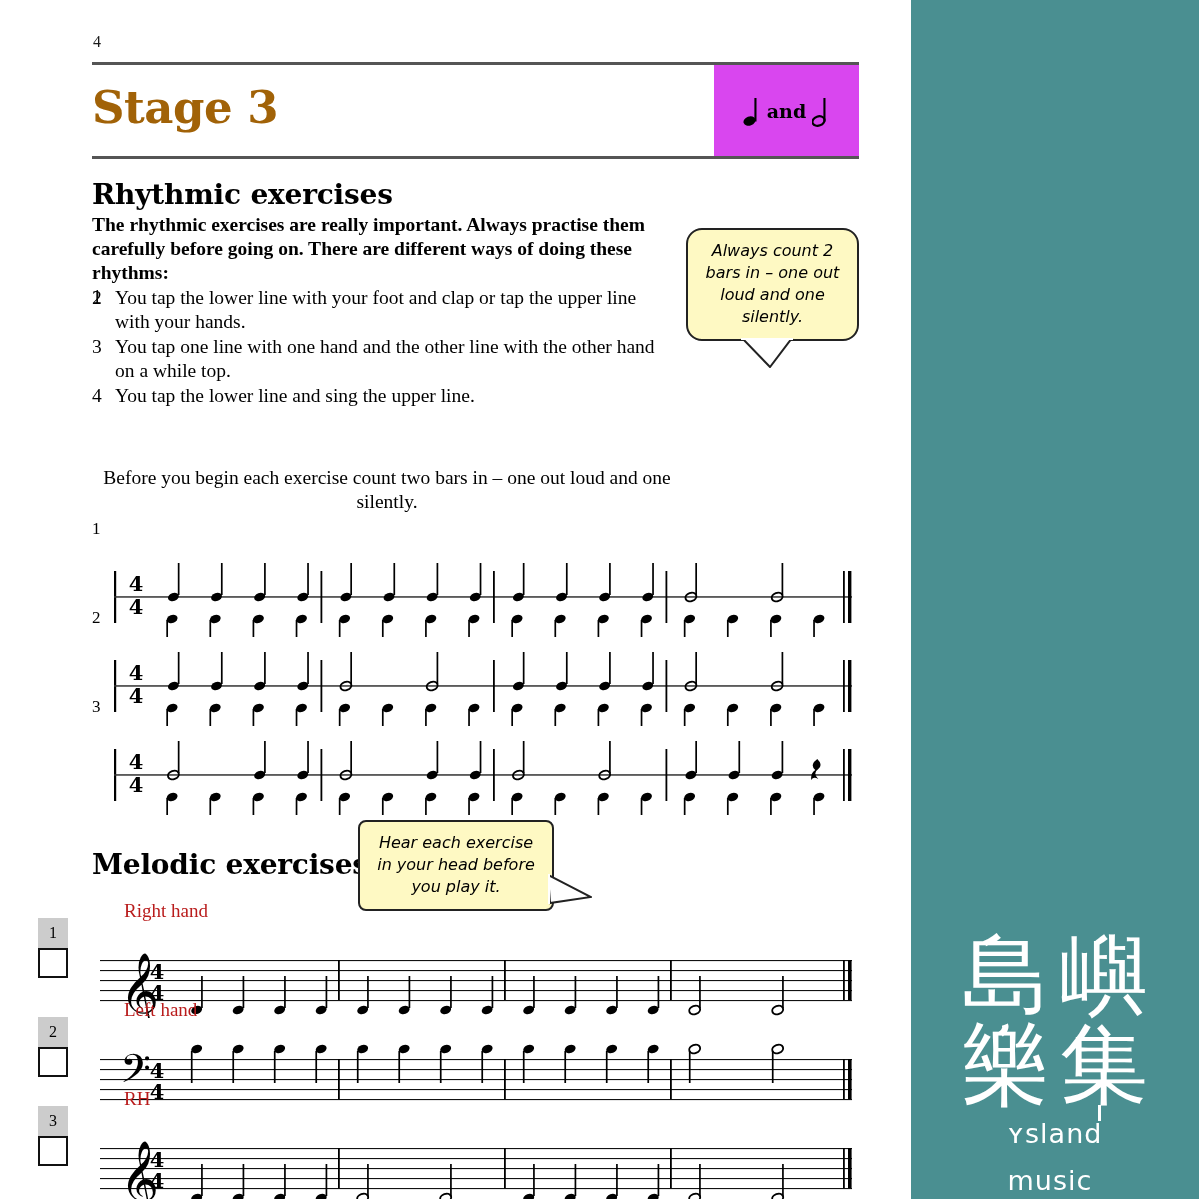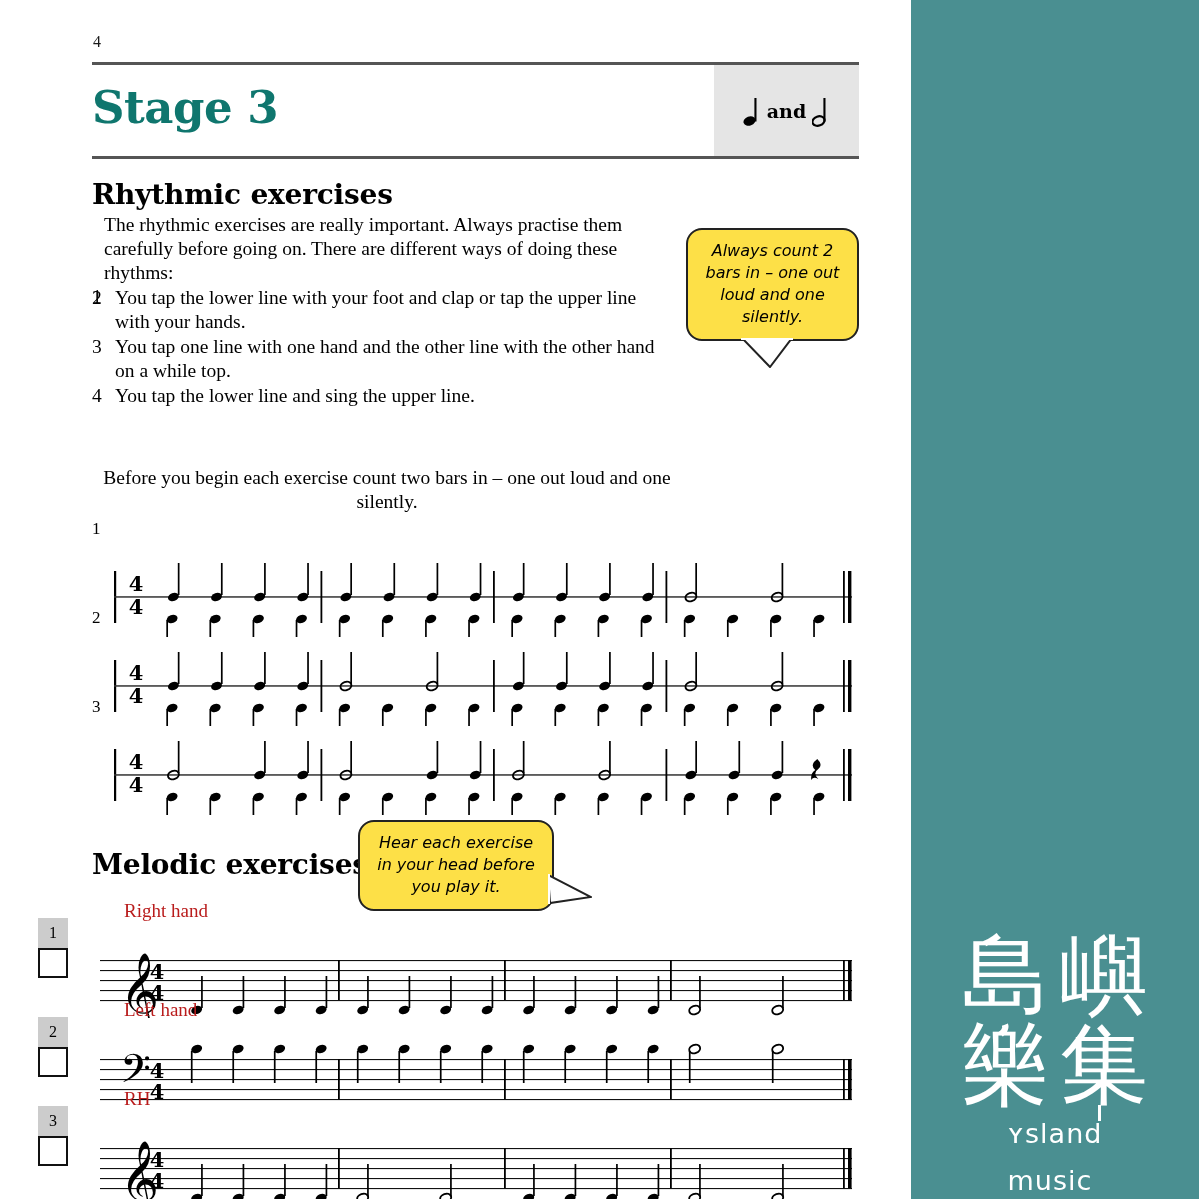--- a/index.html
+++ b/index.html
@@ -89,27 +89,27 @@
     border-top: 3px solid #555;
     border-bottom: 3px solid #555;
   }
   #title-text {
     position: absolute;
     left: 0; top: 16px;
     font-family: "DejaVu Serif", serif;
     font-weight: bold;
     font-size: 45px;
     letter-spacing: -0.5px;
-    color: #0f766e;
+    color: #a16207;
   }
   #title-note-box {
     position: absolute;
     right: 0; top: 0;
     width: 145px; height: 91px;
-    background: #e5e5e5;
+    background: #d946ef;
     display: flex; align-items: center; justify-content: center;
     gap: 6px;
   }
   #title-note-box .nb-word {
     font-family: "DejaVu Serif", serif;
     font-weight: bold;
     font-size: 19px;
     color: #000;
   }
 
@@ -126,21 +126,21 @@
   #heading-melodic  { left: 92px; top: 848px; }
 
   
   .body-text {
     position: absolute;
     font-family: "Liberation Serif", serif;
     font-size: 19.5px;
     line-height: 24px;
     color: #000;
   }
-  #intro-para { left: 104px; top: 213px; width: 575px; }
+  #intro-para { left: 92px; top: 213px; width: 575px; font-weight: bold; }
   #closing-para { left: 92px; top: 466px; width: 590px; text-align: center; }
 
   #num-list {
     position: absolute;
     left: 92px; top: 285px;
     width: 580px;
     margin: 0; padding: 0;
     list-style: none;
     font-family: "Liberation Serif", serif;
     font-size: 19.5px;
@@ -155,41 +155,42 @@
   #num-list li .li-num {
     position: absolute;
     left: 0; top: 0;
   }
 
   
   .bubble {
     position: absolute;
     border: 2px solid #222;
     border-radius: 16px;
-    background: #fde047;
+    background: #fef9c3;
     font-family: "DejaVu Sans", sans-serif;
     font-style: italic;
     font-size: 16px;
     line-height: 22px;
     color: #000;
     text-align: center;
     padding: 10px 12px 11px 12px;
   }
   #bubble-count {
     left: 686px; top: 228px;
     width: 173px;
   }
   #bubble-count .tail {
     position: absolute;
     left: 52px; bottom: -29px;
     width: 54px; height: 30px;
   }
   #bubble-hear {
     left: 358px; top: 820px;
     width: 196px;
+    border-radius: 8px;
   }
   #bubble-hear .tail {
     position: absolute;
     right: -40px; bottom: 4px;
     width: 44px; height: 32px;
   }
 
   
   .rhythm-block { position: absolute; }
   .rhythm-label {

